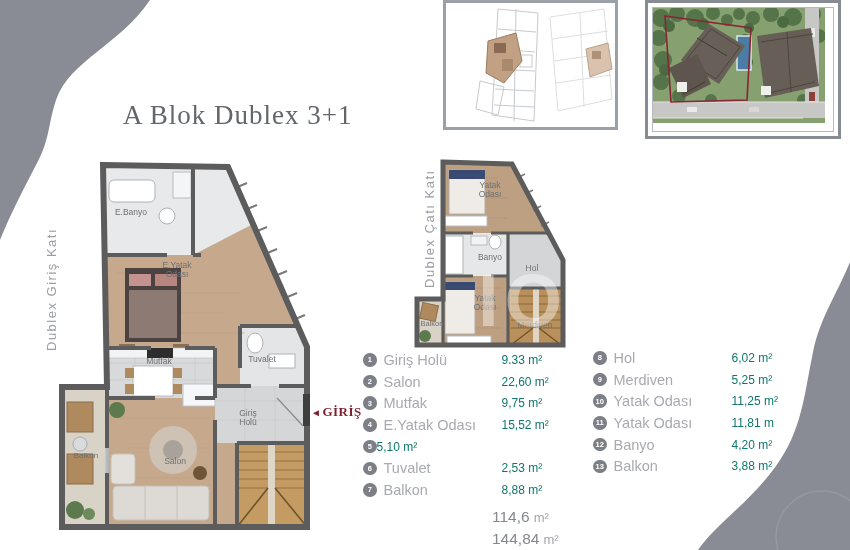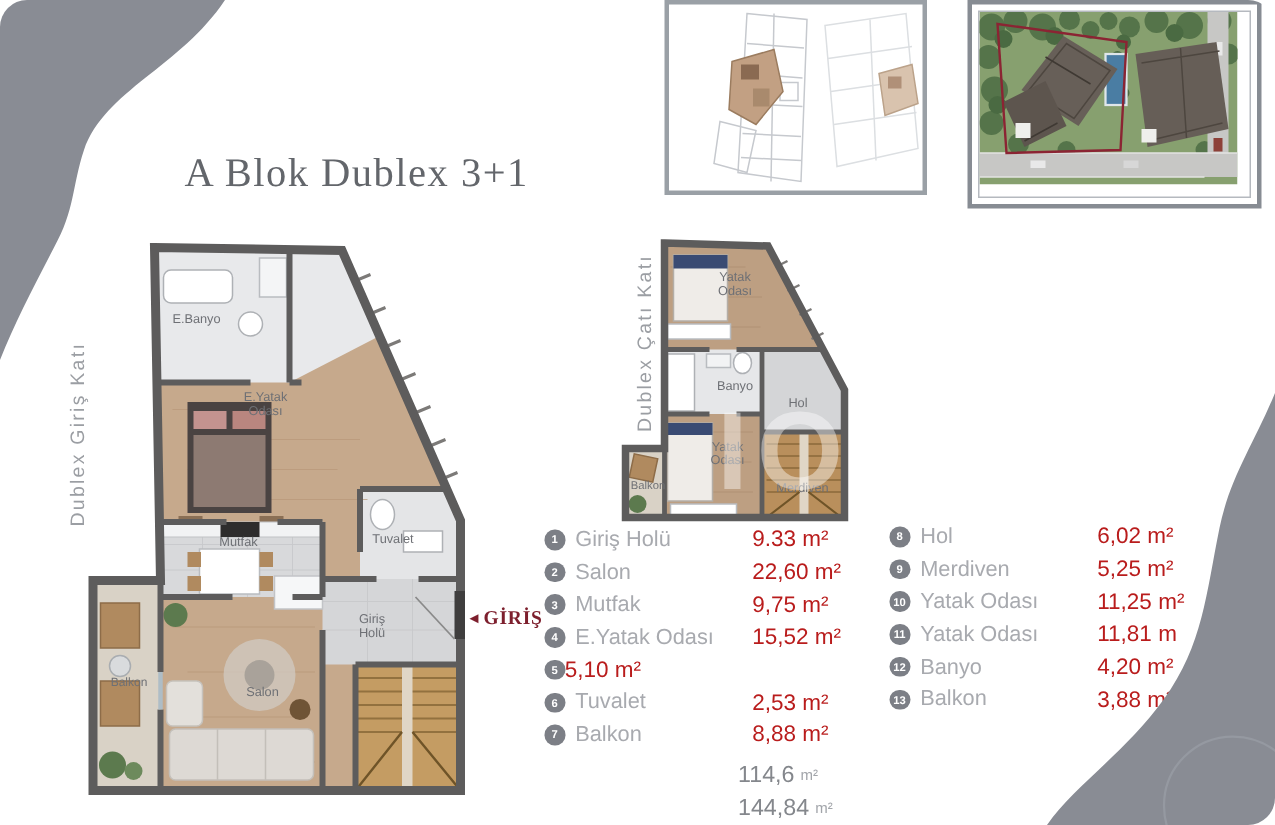--- a/index.html
+++ b/index.html
@@ -1,17 +1,17 @@
 <!DOCTYPE html>
 <html><head>
 <meta charset="utf-8">
 <style>
   html,body{margin:0;padding:0;background:#ffffff;}
   .canvas{position:relative;width:850px;height:550px;background:#ffffff;overflow:hidden;
-          font-family:"Liberation Sans", sans-serif;border-radius:18px;}
+          font-family:"Liberation Sans", sans-serif;}
   .abs{position:absolute;}
   
   .title{left:123px;top:100px;font-family:"Liberation Serif", serif;font-size:27px;
          color:#63666b;letter-spacing:1px;white-space:nowrap;}
   
   .side-label{writing-mode:vertical-rl;transform:rotate(180deg);font-size:13px;color:#9b9ea3;
               letter-spacing:1.5px;text-align:center;white-space:nowrap;}
   
   .room-label{position:absolute;font-size:8.5px;color:#6e7075;line-height:1.1;text-align:center;
               transform:translate(-50%,-50%);z-index:3;}
@@ -19,26 +19,26 @@
   .entry{left:311px;top:404px;color:#7d1f2d;font-family:"Liberation Serif", serif;
          font-weight:bold;font-size:13px;letter-spacing:0.5px;display:flex;align-items:center;}
   .entry .arr{font-size:10px;margin-right:1px;}
   
   .lcol{position:absolute;display:flex;flex-direction:column;}
   .lrow{height:21.7px;display:flex;align-items:center;}
   .lnum{width:13.5px;height:13.5px;border-radius:50%;background:#7c7f86;color:#ffffff;
         font-size:7.5px;font-weight:bold;display:flex;align-items:center;justify-content:center;
         flex:0 0 13.5px;}
   .lname{margin-left:7px;width:118px;font-size:14.5px;color:#a8aaaf;white-space:nowrap;}
-  .larea{font-size:15px;color:#b91c1c;white-space:nowrap;}
+  .larea{font-size:12px;color:#0f766e;white-space:nowrap;}
   
   .totrow{height:22px;display:flex;align-items:center;}
   .totlabel{width:132px;font-size:15.5px;font-weight:bold;color:#84878c;white-space:nowrap;}
   .totvalue{font-size:15.5px;font-weight:normal;color:#84878c;}
-  .totunit{font-size:10px;color:#a2a5aa;margin-left:4px;}
+  .totunit{font-size:13px;color:#a2a5aa;margin-left:4px;}
   
   .watermark{left:478px;top:258px;font-size:74px;font-weight:bold;letter-spacing:6px;
              color:rgba(255,255,255,0.42);z-index:4;pointer-events:none;}
   
   .thumb1{left:443px;top:0;width:169px;height:124px;border:3px solid #9aa0a6;background:#ffffff;}
   .thumb2{left:645px;top:0;width:182px;height:125px;border:3px solid #878c93;background:#ffffff;
           padding:4px;}
   .thumb2 .inner{width:100%;height:100%;border:1px solid #b5b9bf;box-sizing:border-box;}
 </style>
 </head>

